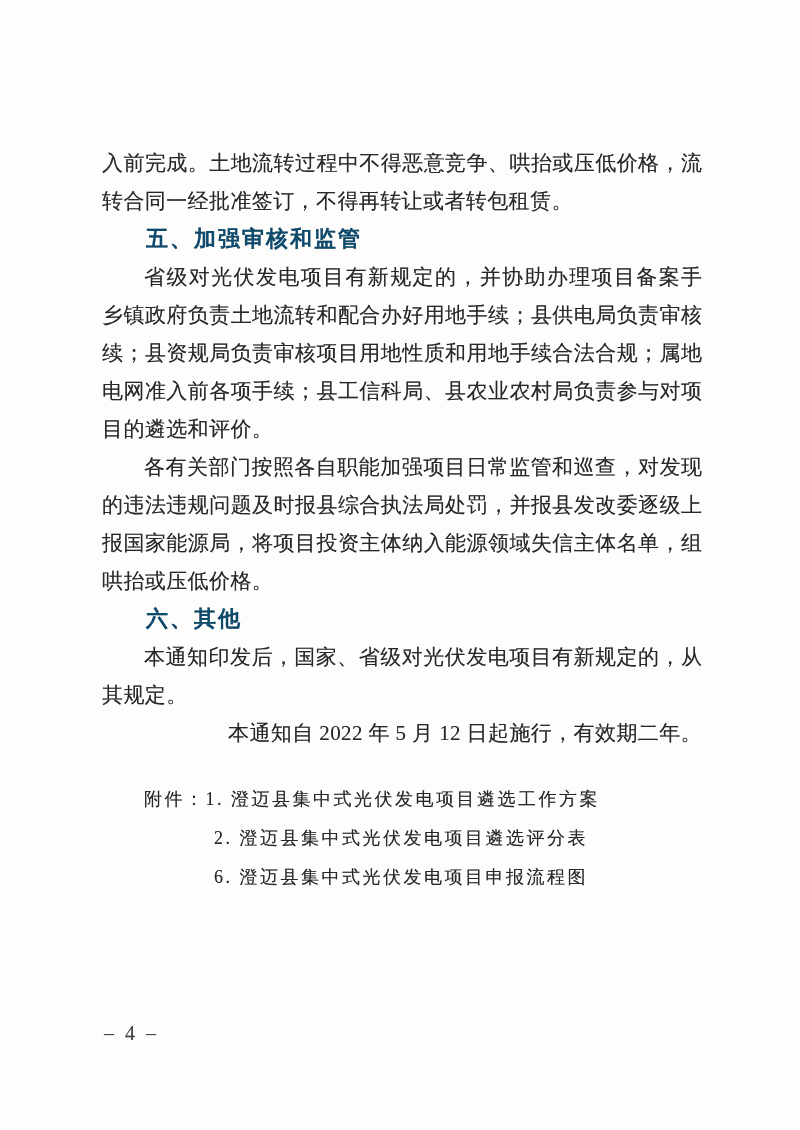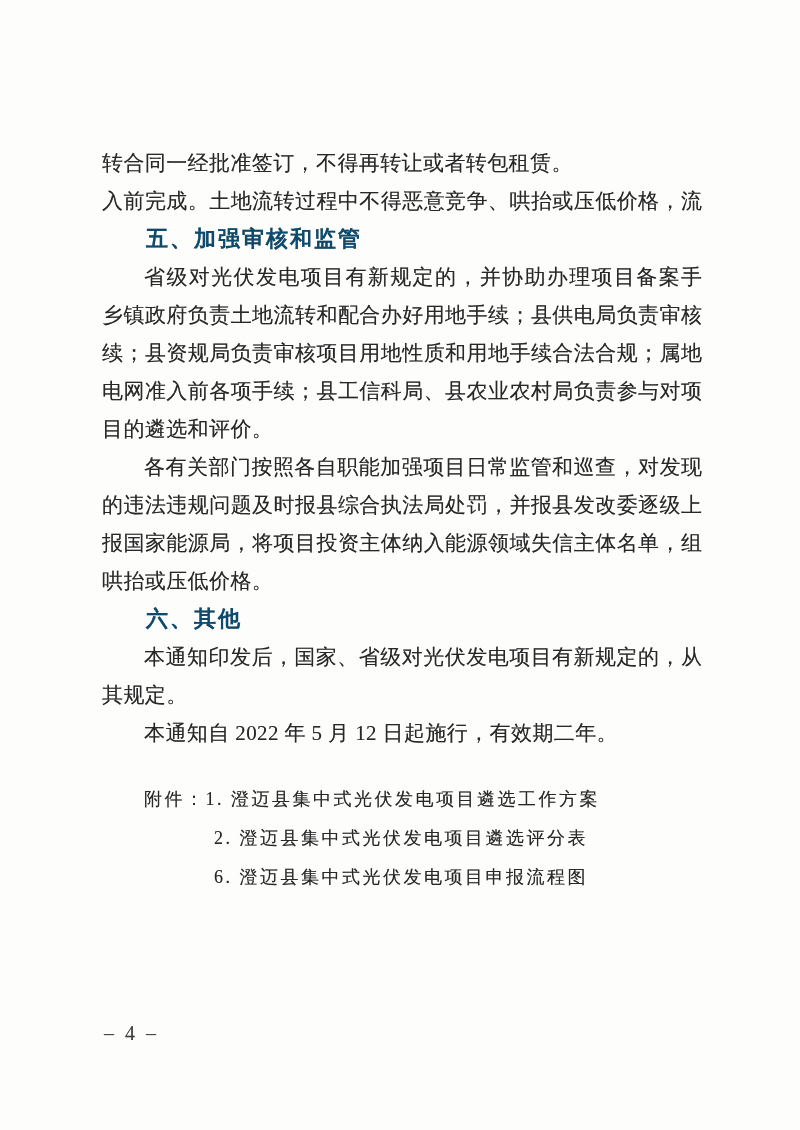--- a/index.html
+++ b/index.html
@@ -28,21 +28,21 @@
     line-height: 38px;
     height: 38px;
     letter-spacing: 0.4px;
     text-shadow: 0 0 0.5px rgba(40,40,40,0.45);
   }
   .full {
     letter-spacing: 0;
     text-align: justify;
     text-align-last: justify;
   }
-  .ind { padding-left: 42px; }
+  .ind { padding-left: 42px; text-align: right; }
   .heading {
     font-family: "Liberation Sans", "DejaVu Sans", sans-serif;
     font-weight: 700;
     font-size: 22px;
     letter-spacing: 2px;
     padding-left: 44px;
     color: #0c4a6e;
   }
   .spacer { height: 28px; }
   .att-row {
@@ -64,22 +64,22 @@
     color: #3f3f3f;
     text-shadow: 0 0 0.5px rgba(60,60,60,0.4);
   }
 </style>
 </head>
 <body>
 
 <div class="page">
   <div class="content">
 
+    <div class="line full">入前完成。土地流转过程中不得恶意竞争、哄抬或压低价格，流</div>
     <div class="line">转合同一经批准签订，不得再转让或者转包租赁。</div>
-    <div class="line full">入前完成。土地流转过程中不得恶意竞争、哄抬或压低价格，流</div>
     <div class="line heading">五、加强审核和监管</div>
     <div class="line full ind">省级对光伏发电项目有新规定的，并协助办理项目备案手</div>
     <div class="line full">乡镇政府负责土地流转和配合办好用地手续；县供电局负责审核</div>
     <div class="line full">续；县资规局负责审核项目用地性质和用地手续合法合规；属地</div>
     <div class="line full">电网准入前各项手续；县工信科局、县农业农村局负责参与对项</div>
     <div class="line">目的遴选和评价。</div>
     <div class="line full ind">各有关部门按照各自职能加强项目日常监管和巡查，对发现</div>
     <div class="line full">的违法违规问题及时报县综合执法局处罚，并报县发改委逐级上</div>
     <div class="line full">报国家能源局，将项目投资主体纳入能源领域失信主体名单，组</div>
     <div class="line">哄抬或压低价格。</div>

